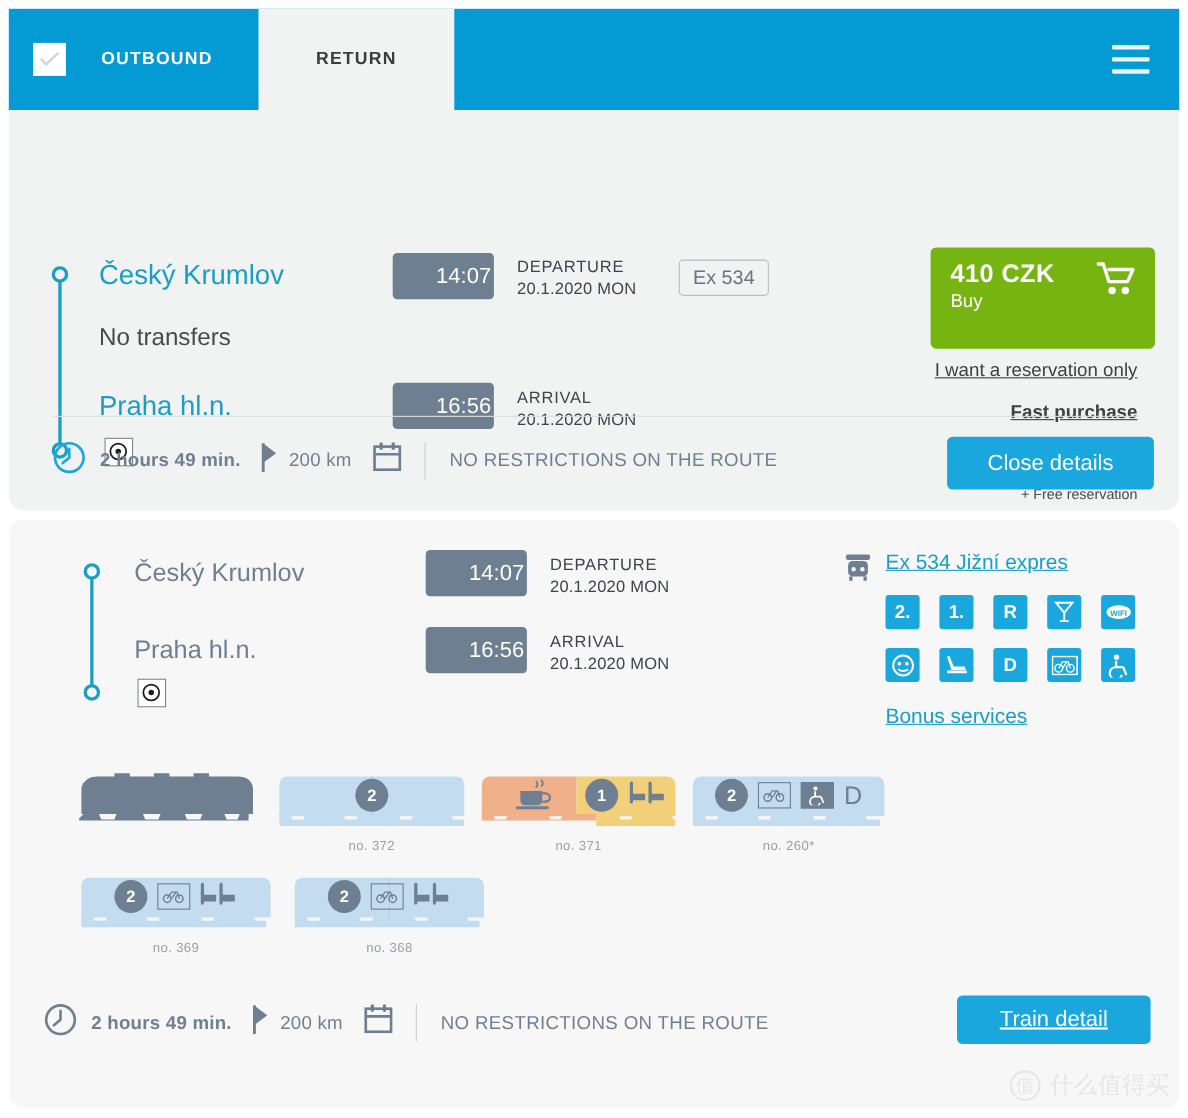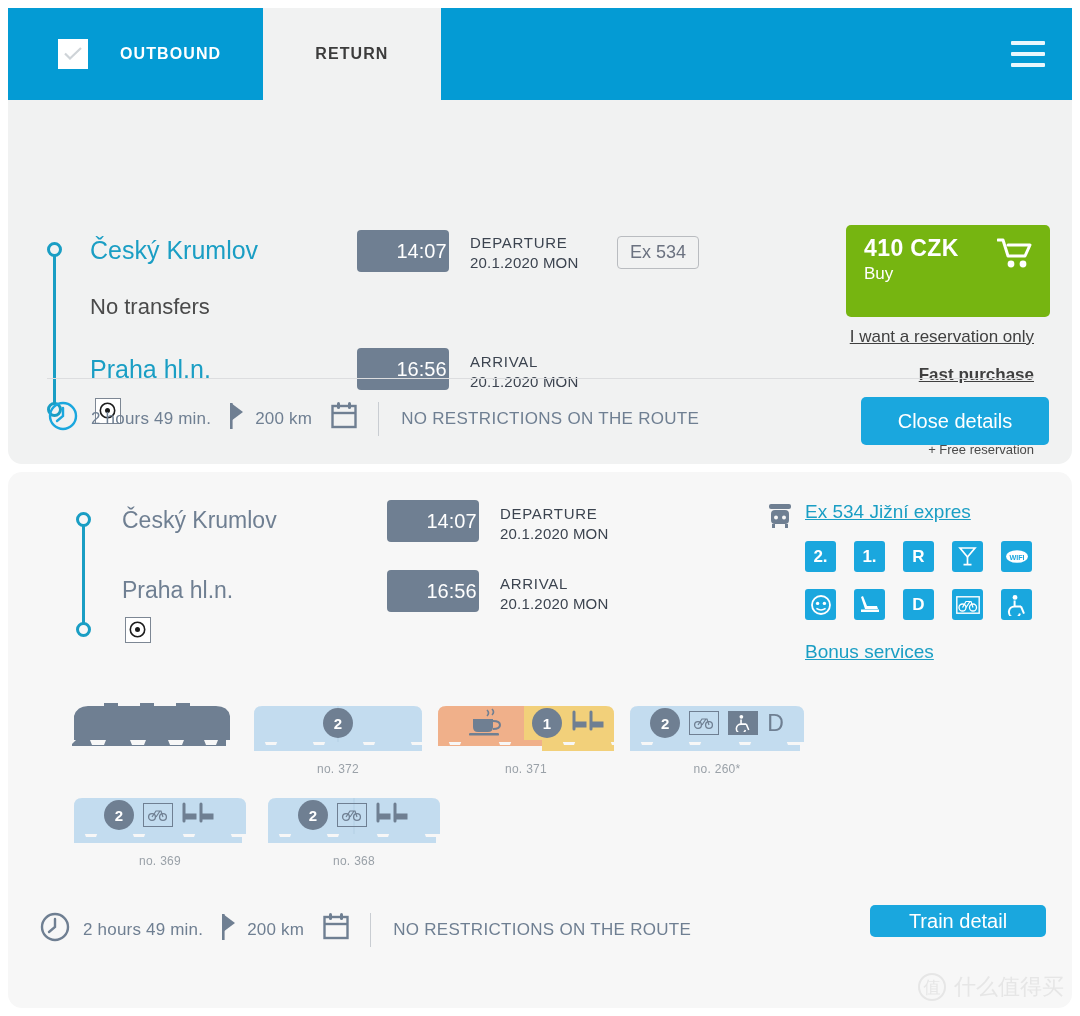--- a/index.html
+++ b/index.html
@@ -15,21 +15,21 @@
   .tabbar {
     position: absolute; left: 8px; top: 8px; width: 1064px; height: 92px;
     background: #049bd4;
     display: flex; align-items: stretch;
   }
   .tab {
     display: flex; align-items: center; height: 92px;
     padding: 0 40px 0 22px;
     font-size: 16px; font-weight: bold; letter-spacing: 1.1px;
   }
-  .tab.active { color: #ffffff; margin-left: 28px; }
+  .tab.active { color: #ffffff; }
   .tab.inactive {
     background: #f1f2f2; color: #3c3c3c;
     padding: 0 52px; margin-left: 2px;
   }
   .tab-check {
     width: 30px; height: 30px; background: #ffffff;
     margin-right: 32px; position: relative; flex: 0 0 auto;
   }
   .tab-check svg { position: absolute; left: 5px; top: 7px; }
   .tabbar-spacer { flex: 1 1 auto; }
@@ -119,21 +119,21 @@
   }
   .footbar .hr {
     position: absolute; left: 39px; right: 39px; top: 0; height: 1px;
     background: #dcdddf;
   }
   .meta {
     position: absolute; left: 39px; top: 22px;
     display: flex; align-items: center; gap: 0;
     font-size: 17px; color: #6f7f92; white-space: nowrap;
   }
-  .meta .txt { margin: 0 18px 0 12px; letter-spacing: .2px; }
+  .meta .txt { margin: 0 18px 0 12px; letter-spacing: .2px; font-weight: bold; }
   .meta .txt2 { margin: 0 18px 0 10px; letter-spacing: .2px; }
   .meta .divider {
     width: 1px; height: 34px; background: #c9cdd2; margin: 0 22px 0 20px;
   }
   .meta .note { letter-spacing: .3px; font-size: 17px; }
   .cta {
     position: absolute; background: #1aa7de; color: #fff; border-radius: 5px;
     font-size: 20px; display:flex; align-items:center; justify-content:center;
     cursor: pointer;
   }
@@ -581,20 +581,20 @@
       <svg width="28" height="30" viewBox="0 0 28 30">
         <rect x="2.5" y="5" width="23" height="21" fill="none" stroke="#6f7f92" stroke-width="2.4"></rect>
         <path d="M2.5 12 H25.5" stroke="#6f7f92" stroke-width="2.4"></path>
         <rect x="7" y="1" width="3" height="7" rx="1.5" fill="#6f7f92"></rect>
         <rect x="18" y="1" width="3" height="7" rx="1.5" fill="#6f7f92"></rect>
       </svg>
     </span>
     <span class="divider"></span>
     <span class="note">NO RESTRICTIONS ON THE ROUTE</span>
   </div>
-  <div class="cta" style="left:870px; top:905px; width:176px; height:32px;">Train detail</div>
+  <div class="cta" style="left:870px; top:905px; width:176px; height:44px;text-decoration:underline;">Train detail</div>
 
   <div class="watermark">
     <span class="wm-circle">值</span>
     <span>什么值得买</span>
   </div>
 
 </div>
 
 </body></html>

